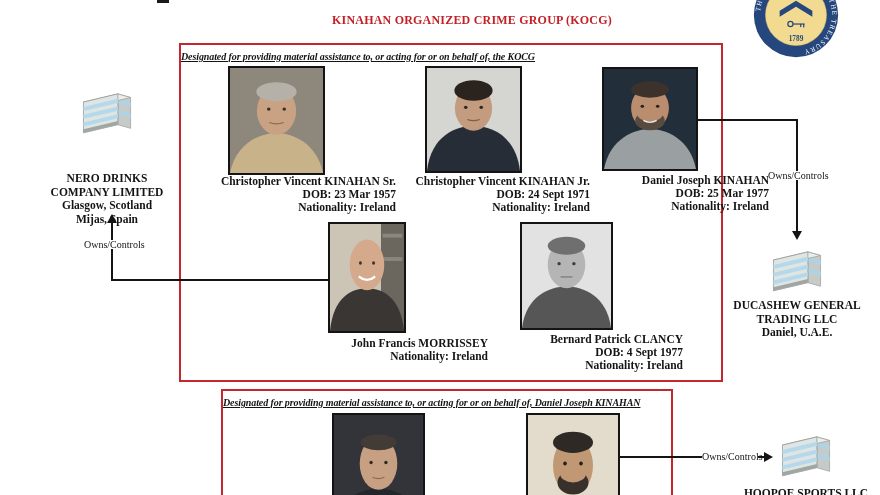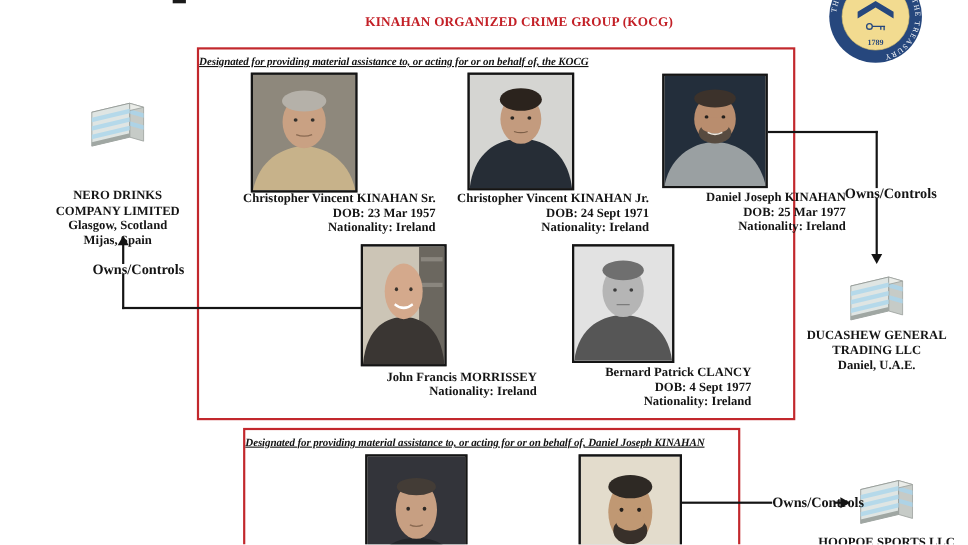--- a/index.html
+++ b/index.html
@@ -8,21 +8,21 @@
   .title{position:absolute;left:472px;top:13px;transform:translateX(-50%);
          color:#c32027;font-weight:bold;font-size:12px;white-space:nowrap;letter-spacing:.2px;}
   .redbox{position:absolute;border:2px solid #c2282d;box-sizing:border-box;background:transparent;}
   .caption{position:absolute;font-style:italic;font-weight:bold;font-size:10px;
            text-align:left;letter-spacing:-.1px;text-decoration:underline;}
   .photo{position:absolute;border:2px solid #141414;box-sizing:border-box;overflow:hidden;background:#888;}
   .photo svg{display:block;width:100%;height:100%;}
   .mcap{position:absolute;width:230px;text-align:right;font-weight:bold;
         font-size:11.5px;line-height:13.2px;white-space:nowrap;}
   .ctext{position:absolute;text-align:center;font-weight:bold;font-size:11.5px;line-height:13.5px;}
-  .oc{position:absolute;font-weight:bold;font-size:13px;background:#fff;text-align:right;
+  .oc{position:absolute;font-weight:normal;font-size:10px;background:#fff;text-align:right;
       line-height:9px;z-index:5;white-space:nowrap;}
   .line{position:absolute;background:#141414;z-index:2;}
   .arr{position:absolute;width:0;height:0;z-index:3;}
   .arr-up{border-left:5px solid transparent;border-right:5px solid transparent;border-bottom:9px solid #141414;}
   .arr-down{border-left:5px solid transparent;border-right:5px solid transparent;border-top:9px solid #141414;}
   .arr-right{border-top:5px solid transparent;border-bottom:5px solid transparent;border-left:9px solid #141414;}
   .bldg{position:absolute;width:58px;height:52px;}
   .bldg svg{display:block;width:100%;height:100%;}
   .seal{position:absolute;left:753px;top:-28px;width:86px;height:86px;}
   .fragment{position:absolute;left:157px;top:0;width:12px;height:3px;background:#1a1a1a;}

